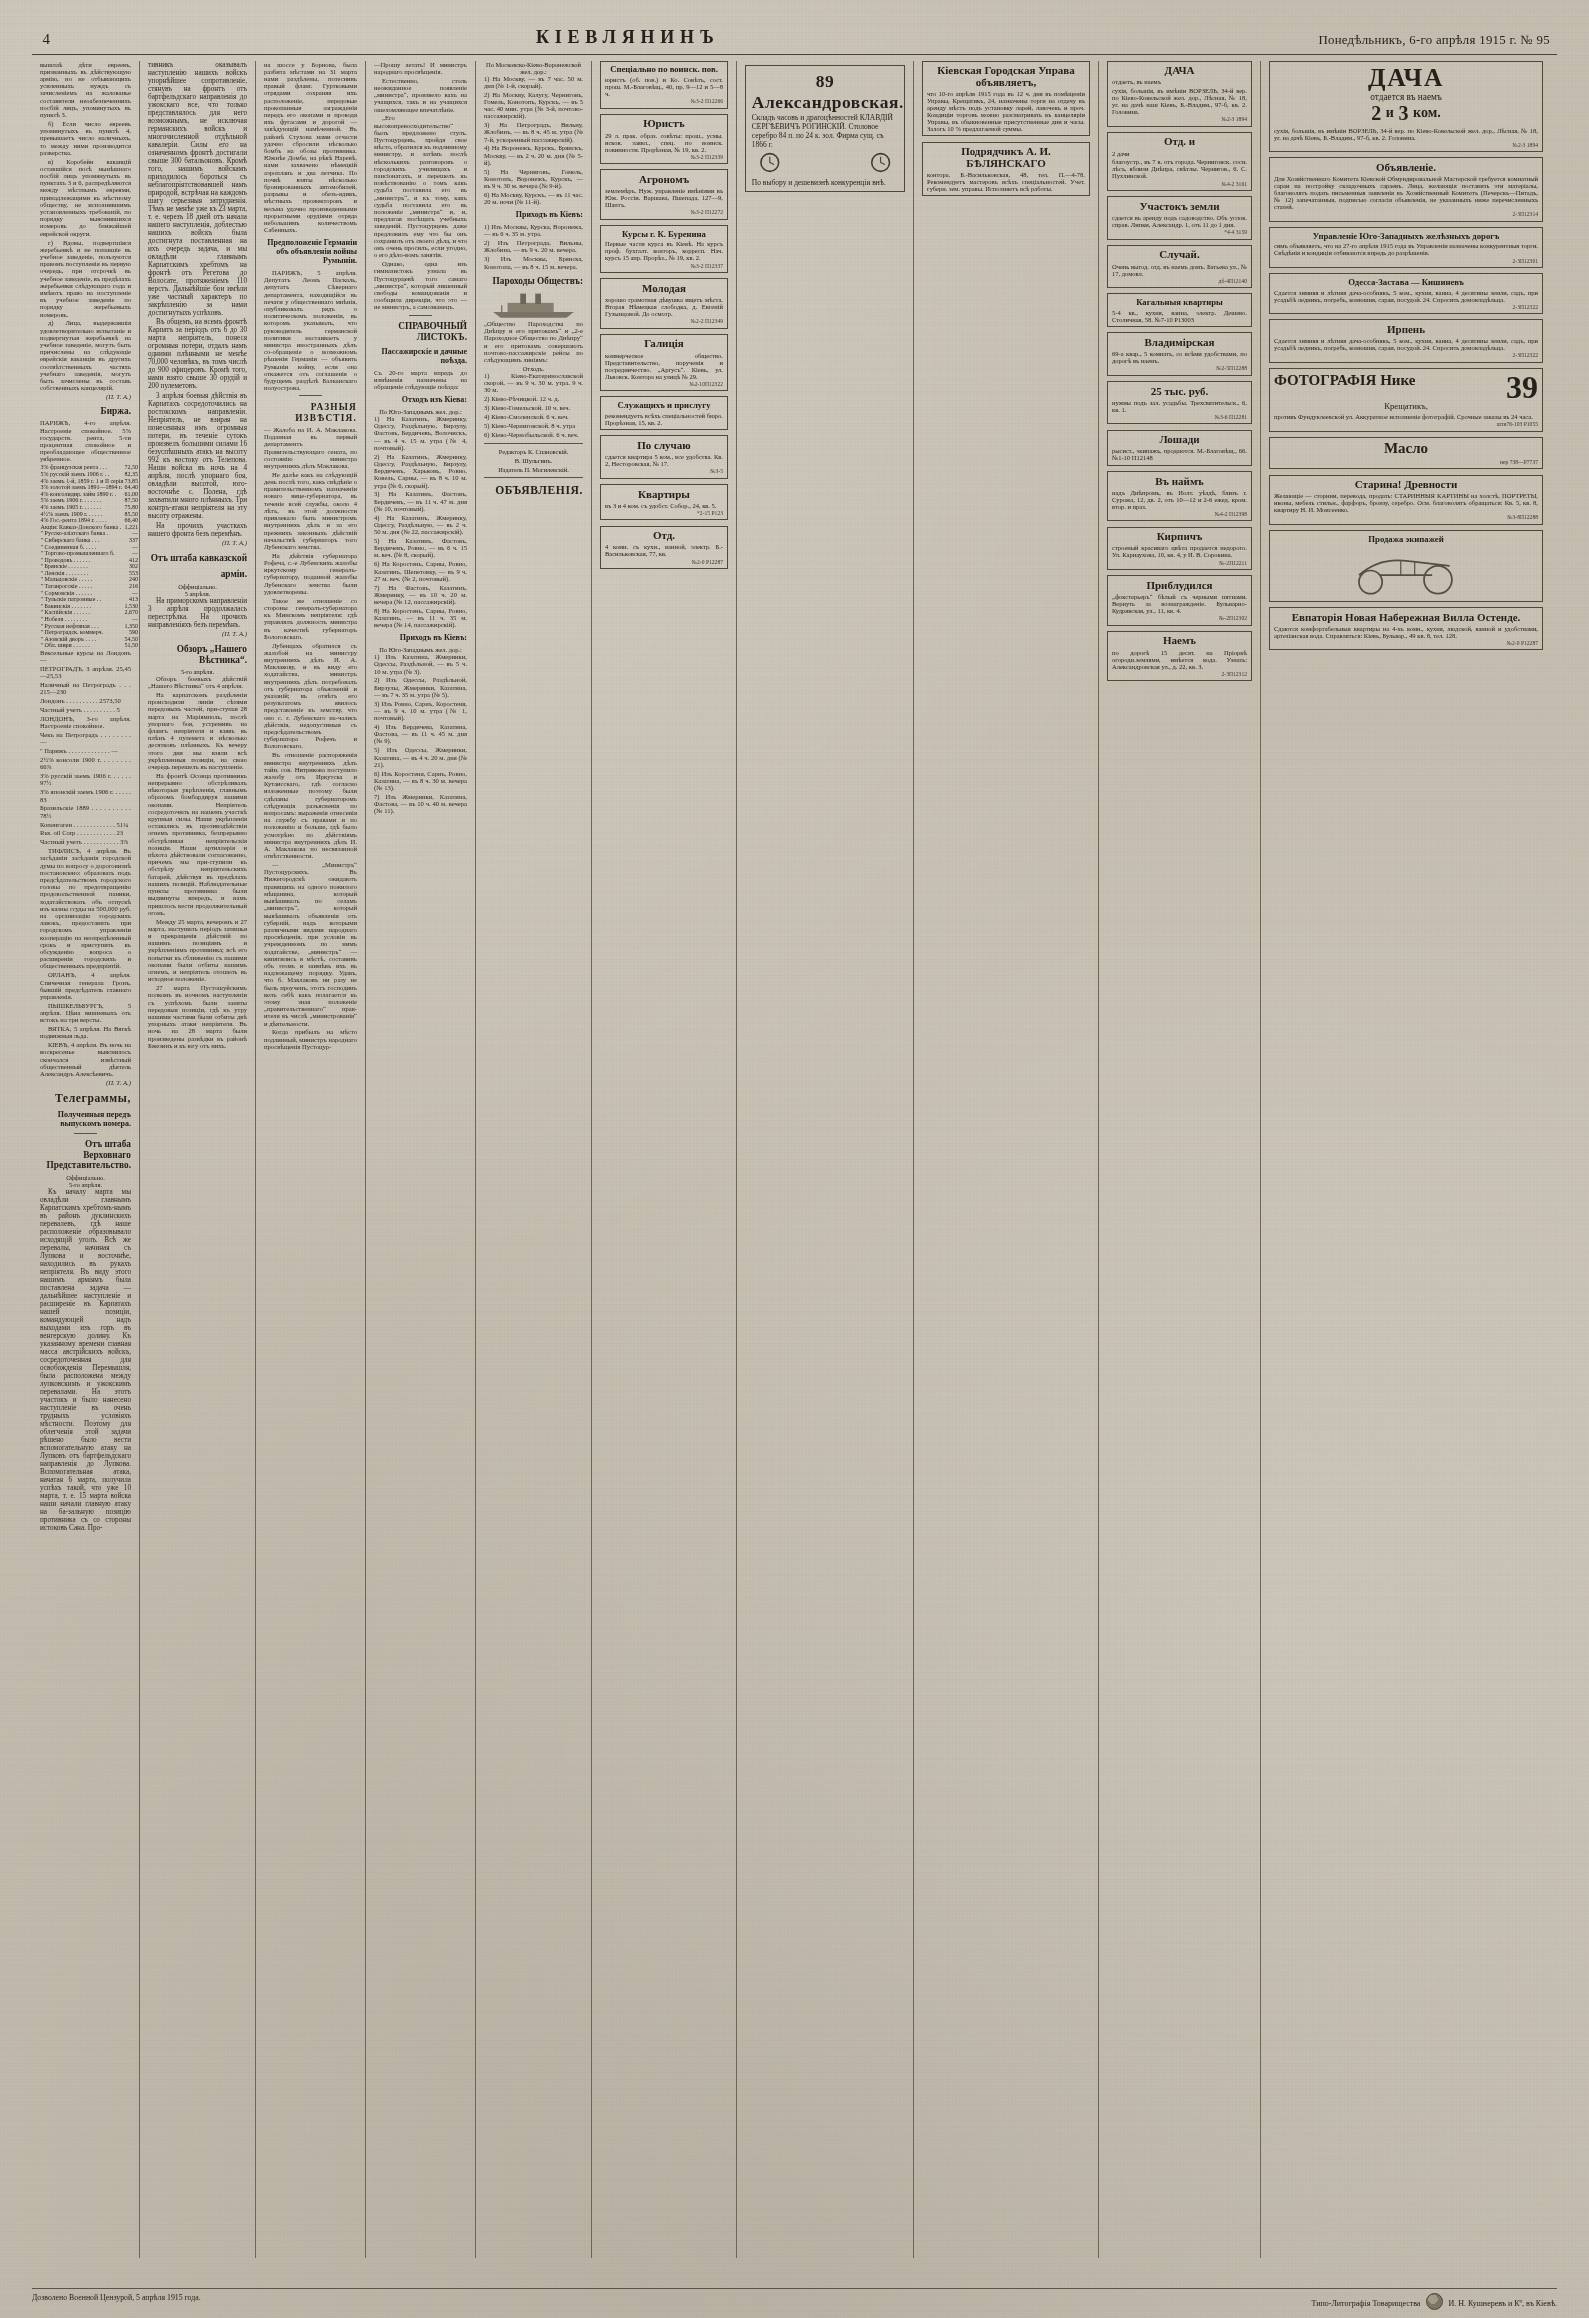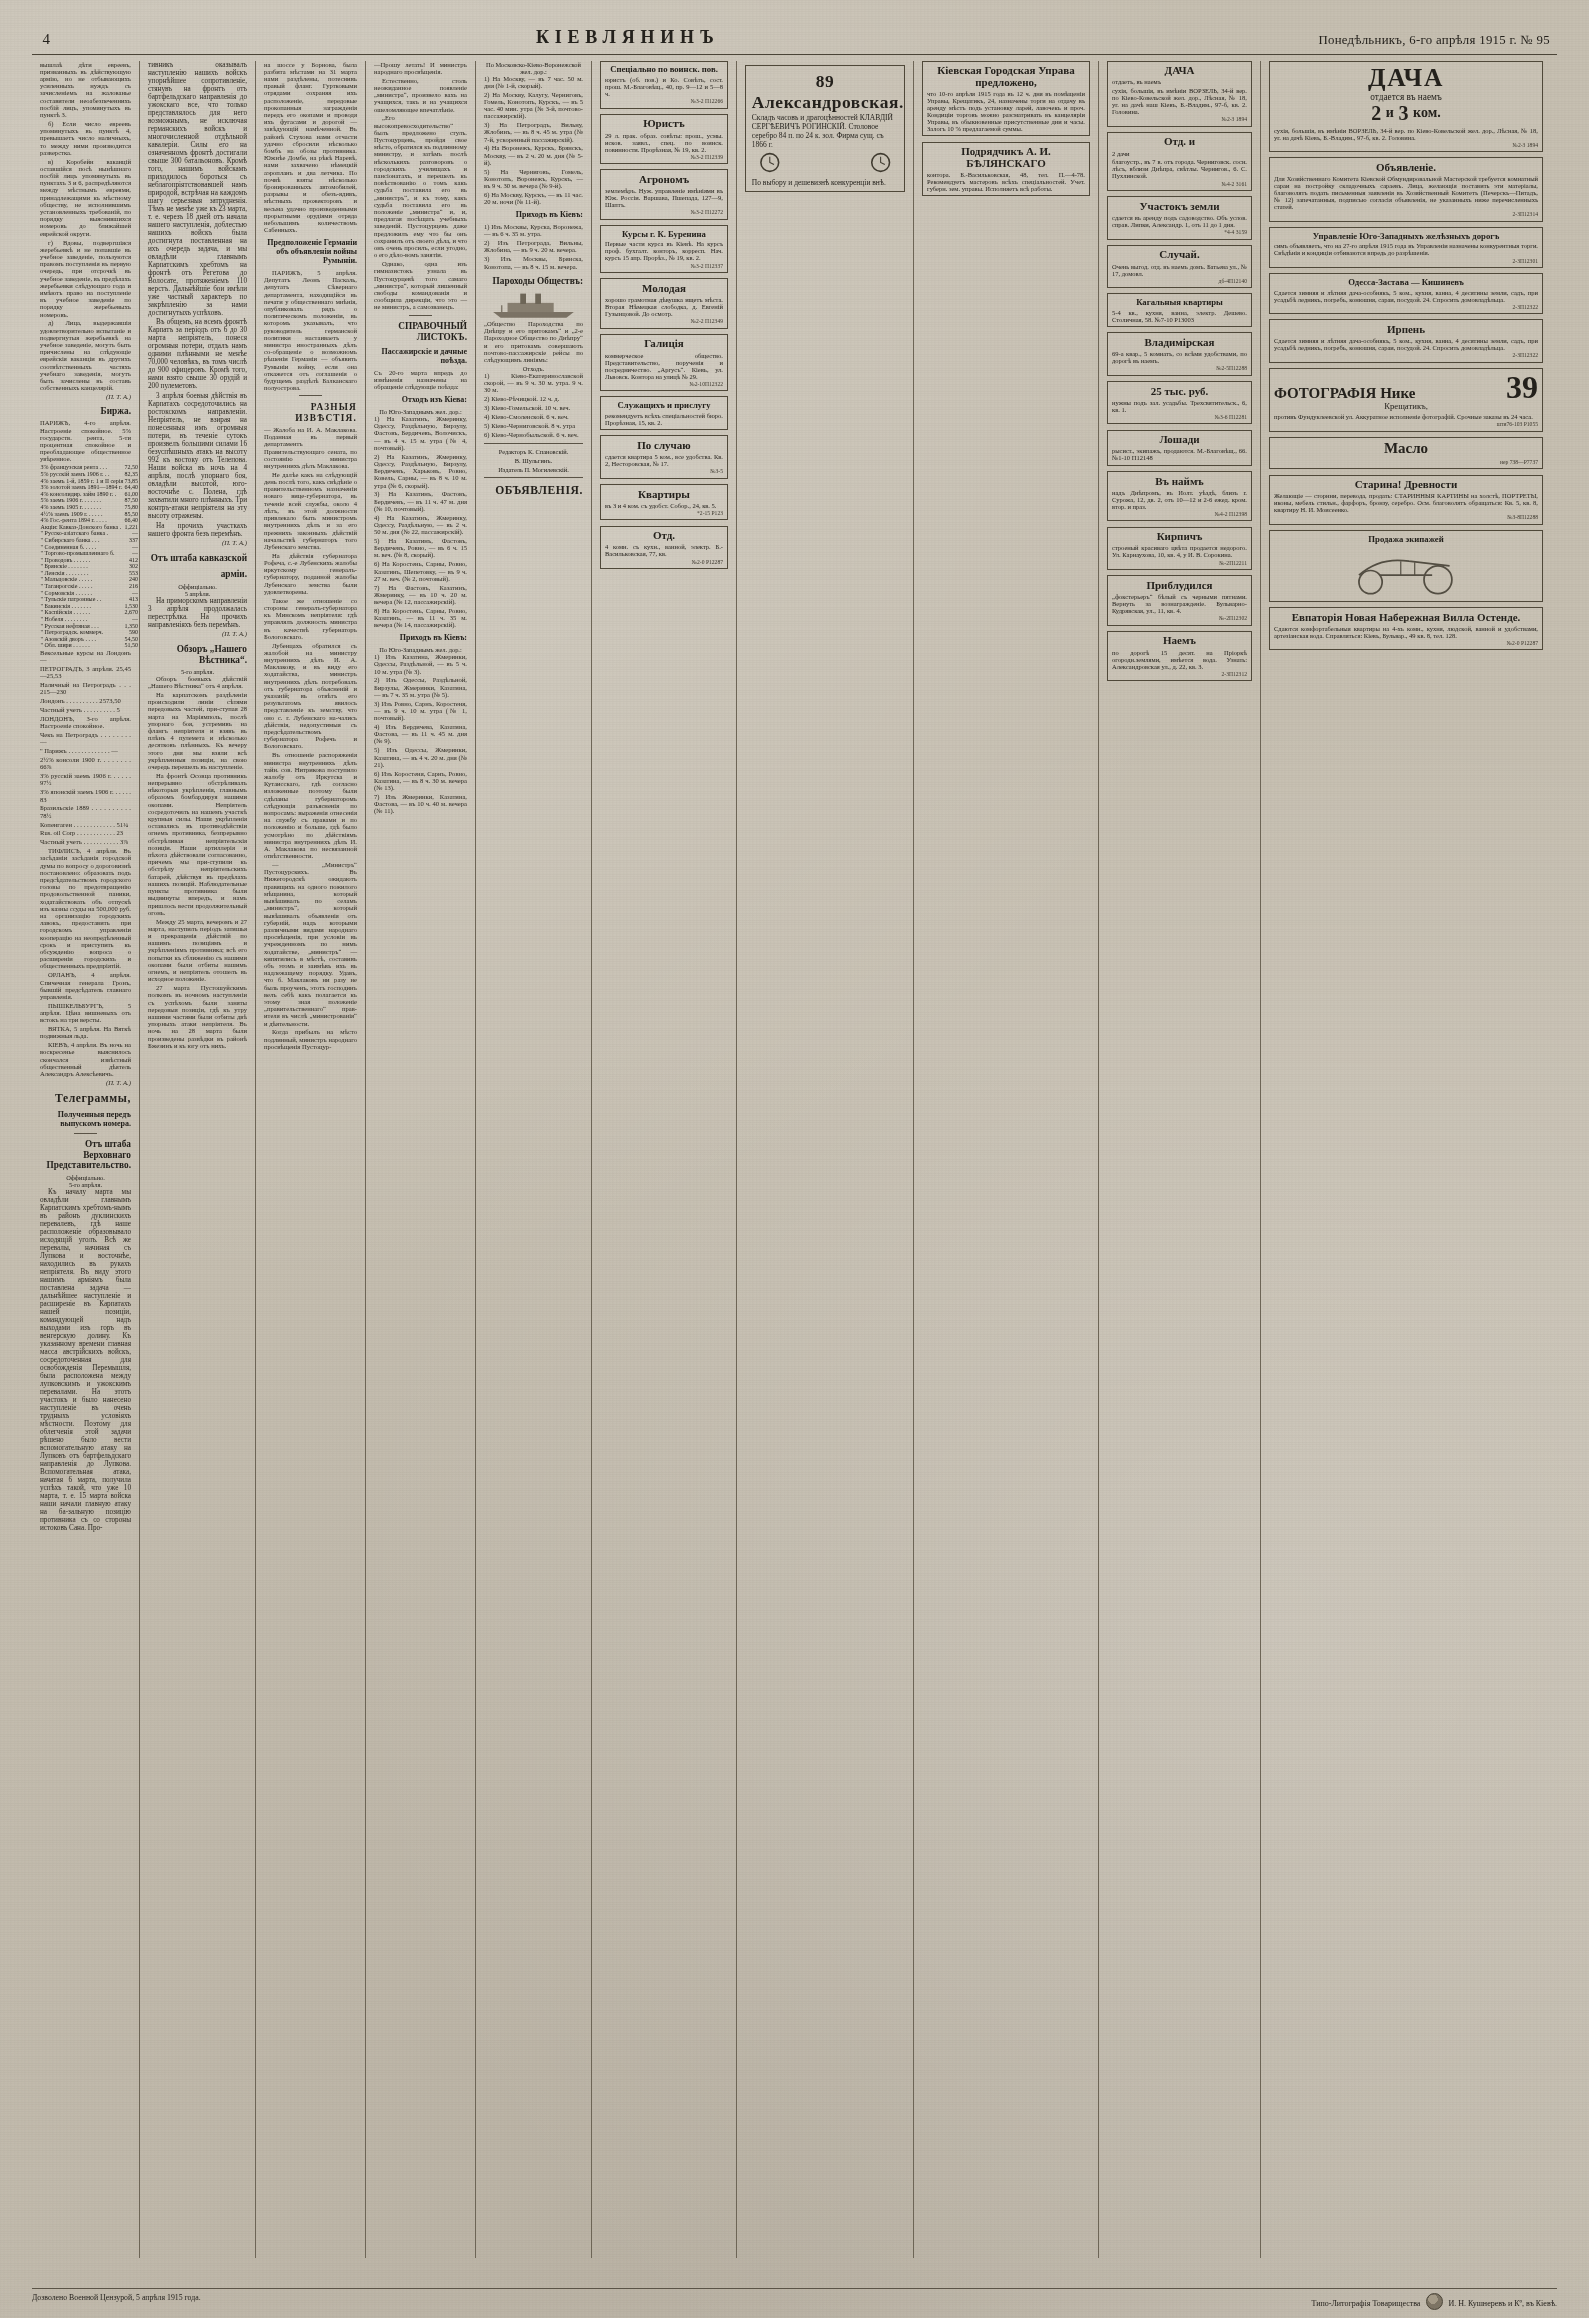--- a/index.html
+++ b/index.html
@@ -542,21 +542,21 @@
           <path d="M34 12 L34 23 L42 27" stroke="#3f3a2f" stroke-width="2" fill="none"></path>
           <circle cx="246" cy="23" r="17" fill="none" stroke="#3f3a2f" stroke-width="3"></circle>
           <path d="M246 12 L246 23 L254 27" stroke="#3f3a2f" stroke-width="2" fill="none"></path>
         </svg>
         <div class="line4">По выбору и дешевизнѣ конкуренціи внѣ.</div>
       </div>
     </div>
 
     <div class="col c8">
       <div class="ad">
-        <div class="ad-h md">Кіевская Городская Управа предложено,</div>
+        <div class="ad-h md">Кіевская Городская Управа объявляетъ,</div>
         <div class="ad-b">что 10-го апрѣля 1915 года въ 12 ч. дня въ помѣщеніи Управы, Крещатикъ, 24, назначены торги на отдачу въ аренду мѣстъ подъ установку ларей, лавочекъ и проч. Кондиціи торговъ можно разсматривать въ канцеляріи Управы, въ обыкновенные присутственные дни и часы. Залогъ 10 % предлагаемой суммы.</div>
       </div>
       <div class="ad">
         <div class="ad-h md">Подрядчикъ А. И. БѢЛЯНСКАГО</div>
         <div class="ad-b">контора. Б.-Васильковская, 48, тел. П.—4-78. Рекомендуетъ мастеровъ всѣхъ спеціальностей. Учет. губерн. зем. управы. Исполняетъ всѣ работы.</div>
       </div>
     </div>
 
     <div class="col c9">
       <div id="col9-ads">
@@ -653,21 +653,21 @@
             <div class="ad-ref">2-3П12322</div>
           </div>
           <div class="ad">
             <div class="ad-h md">Ирпень</div>
             <div class="ad-b center">Сдается зимняя и лѣтняя дача-особнякъ, 5 ком., кухня, ванна, 4 десятины земли, садъ, при усадьбѣ ледникъ, погребъ, конюшня, сараи, посудой. 24. Спросить домовладѣльца.</div>
             <div class="ad-ref">2-3П12322</div>
           </div>
         </div>
 
       <div class="ad">
-        <div style="display:flex;align-items:flex-end;justify-content:space-between">
+        <div style="display:flex;align-items:flex-start;justify-content:space-between">
           <div class="ad-h lg" style="flex:1;text-align:left">ФОТОГРАФІЯ Нике</div>
           <div class="num39">39</div>
         </div>
         <div class="center" style="font-size:8.7px">Крещатикъ,</div>
         <div class="ad-b">противъ Фундуклеевской ул. Аккуратное исполненіе фотографій. Срочные заказы въ 24 часа.</div>
         <div class="ad-ref">шти76-103 Р1055</div>
       </div>
 
       <div class="ad">
         <div class="ad-h lg">Масло</div>

